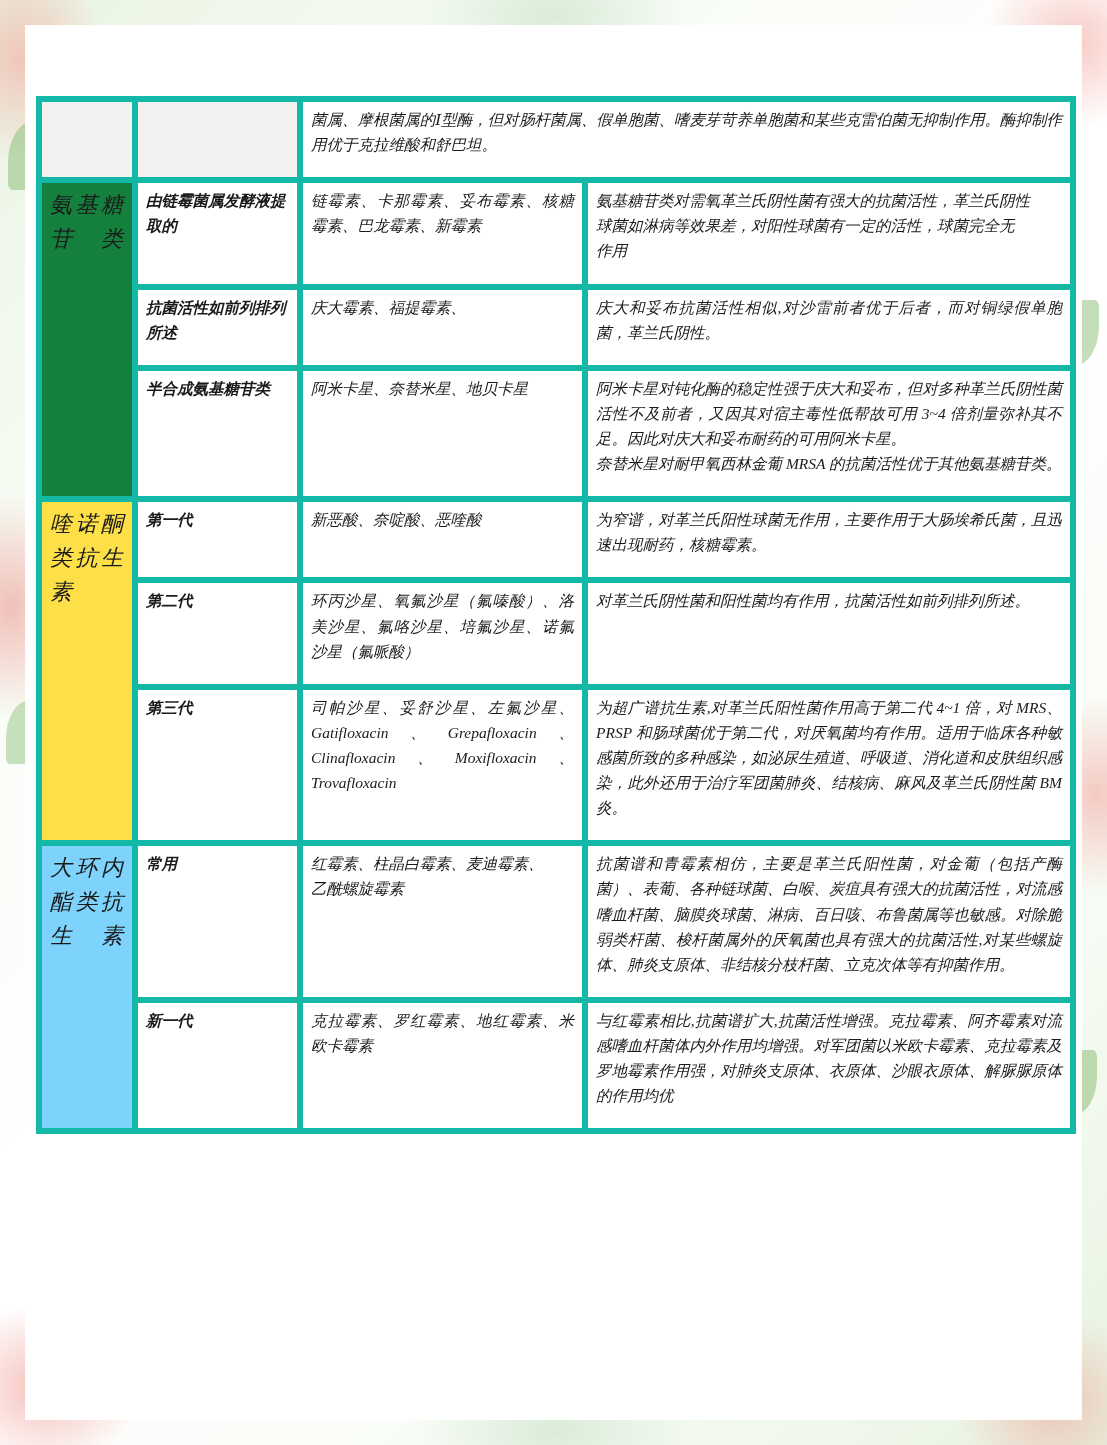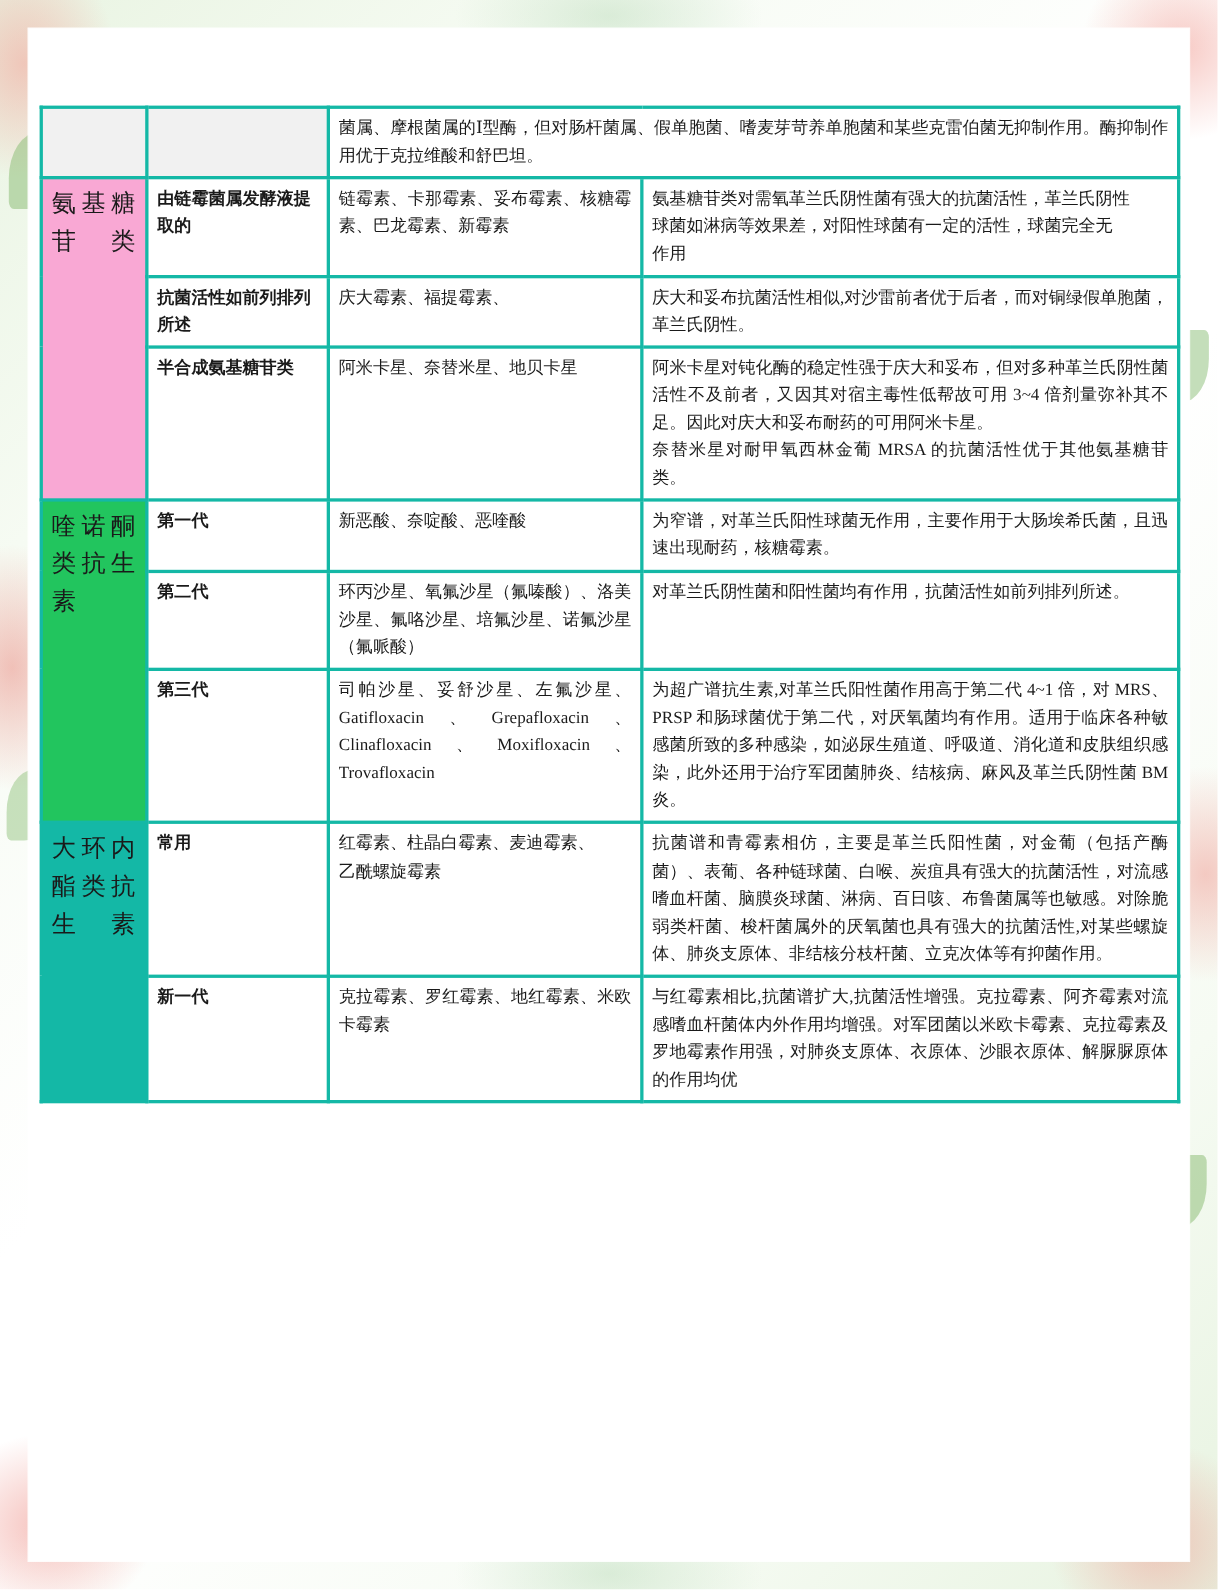--- a/index.html
+++ b/index.html
@@ -56,41 +56,42 @@
     left: 36px;
     top: 96px;
     width: 1034px;
     border-collapse: collapse;
     table-layout: fixed;
     font-size: 15.5px;
     line-height: 1.62;
     color: #1a1a1a;
   }
   table.med-table td {
-    border: 3px solid #14b8a6;
+    border: 6px solid #14b8a6;
     vertical-align: top;
-    padding: 5px 8px 6px 8px;
+    padding: 5px 8px 20px 8px;
+    font-style: italic;
   }
 
   col.c1 { width: 96px; }
   col.c2 { width: 165px; }
   col.c3 { width: 285px; }
   col.c4 { width: 488px; }
 
   .cat-cell {
     text-align: justify;
     text-align-last: justify;
     font-size: 22px;
     line-height: 1.55;
     letter-spacing: 1px;
     padding: 10px 14px;
   }
-  .cat-amino { background: #f9a8d4; }
-  .cat-quino { background: #22c55e; }
-  .cat-macro { background: #14b8a6; }
+  .cat-amino { background: #15803d; }
+  .cat-quino { background: #fde047; }
+  .cat-macro { background: #7dd3fc; }
 
   .sub-cell { font-weight: bold; }
 
   .drug-cell {
     text-align: justify;
     text-align-last: left;
   }
   .desc-cell {
     text-align: justify;
     text-align-last: left;

